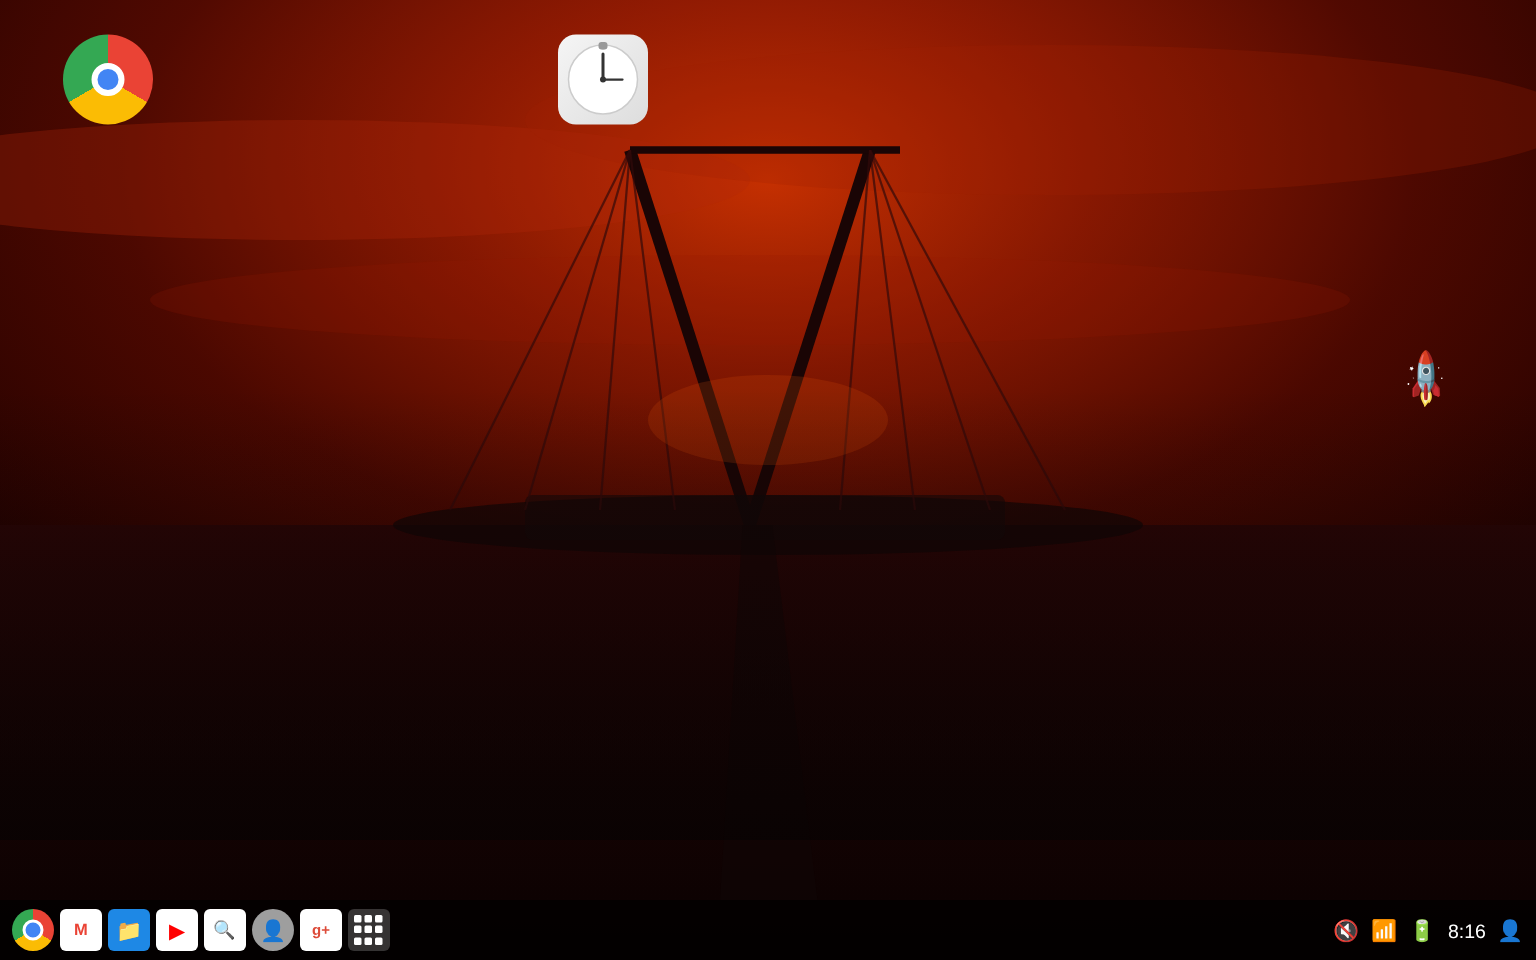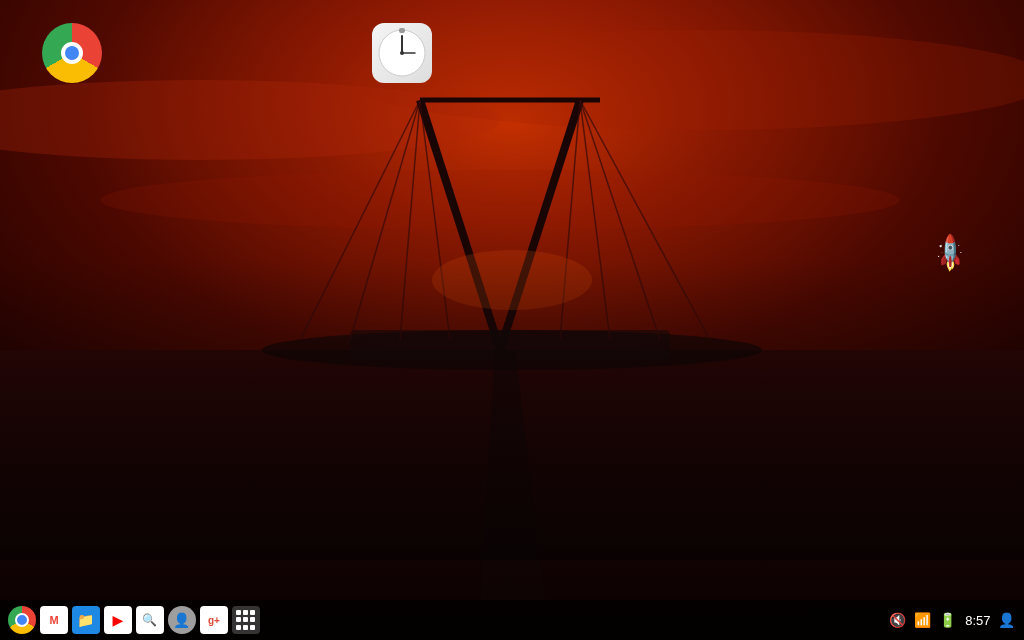--- a/index.html
+++ b/index.html
@@ -435,17 +435,17 @@
         <div style="width:5px;height:5px;background:white;border-radius:1px;"></div>
         <div style="width:5px;height:5px;background:white;border-radius:1px;"></div>
         <div style="width:5px;height:5px;background:white;border-radius:1px;"></div>
         <div style="width:5px;height:5px;background:white;border-radius:1px;"></div>
       </div>
     </div>
     <div class="taskbar-right">
       <span style="font-size:14px;">🔇</span>
       <span style="font-size:14px;">📶</span>
       <span style="font-size:14px;">🔋</span>
-      <span style="font-weight:500;">8:57</span>
+      <span style="font-weight:500;">8:16</span>
       <span style="font-size:14px;">👤</span>
     </div>
   </div>
 </div>
 
 </body></html>

